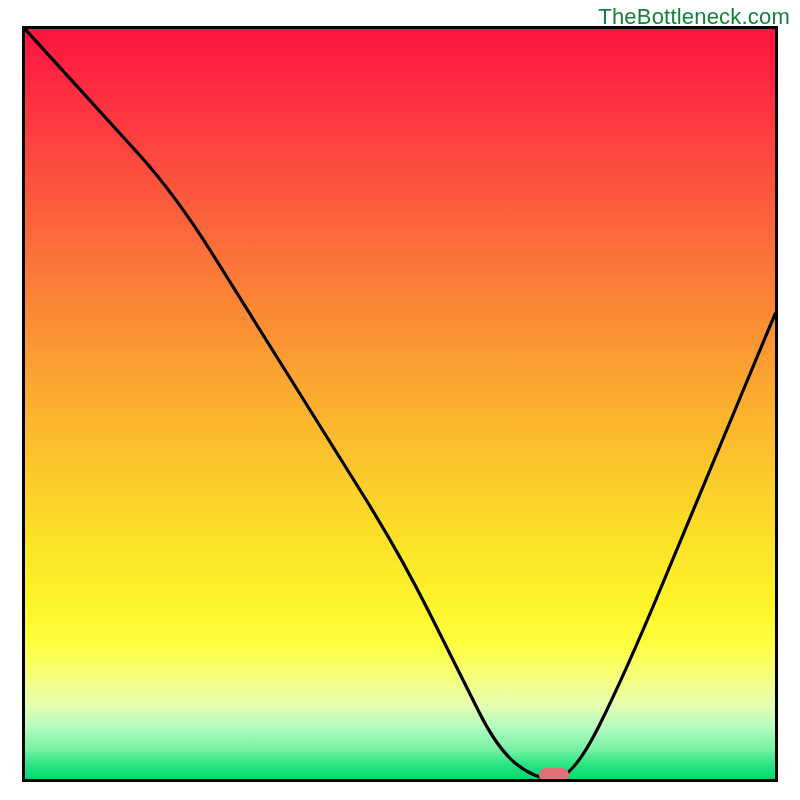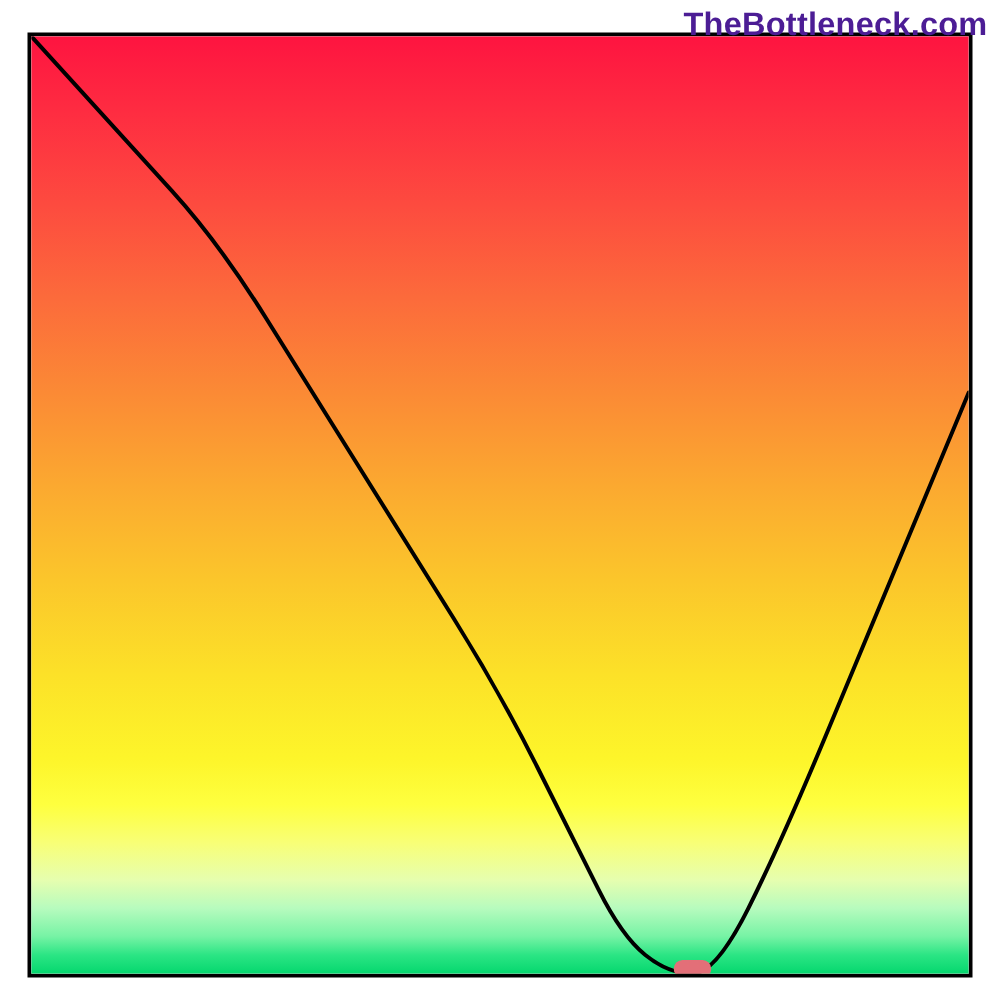--- a/index.html
+++ b/index.html
@@ -13,23 +13,23 @@
   }
   .chart-wrap {
     position: relative;
     width: 800px;
     height: 800px;
   }
   .watermark {
     position: absolute;
     top: 4px;
     right: 10px;
-    color: #4c1d95;
-    font-size: 26px;
-    font-weight: 700;
+    color: #15803d;
+    font-size: 22px;
+    font-weight: 400;
     letter-spacing: 0.2px;
     z-index: 10;
   }
   .plot-frame {
     position: absolute;
     left: 22px;
     top: 26px;
     width: 756px;
     height: 756px;
     border: 3px solid #000;

